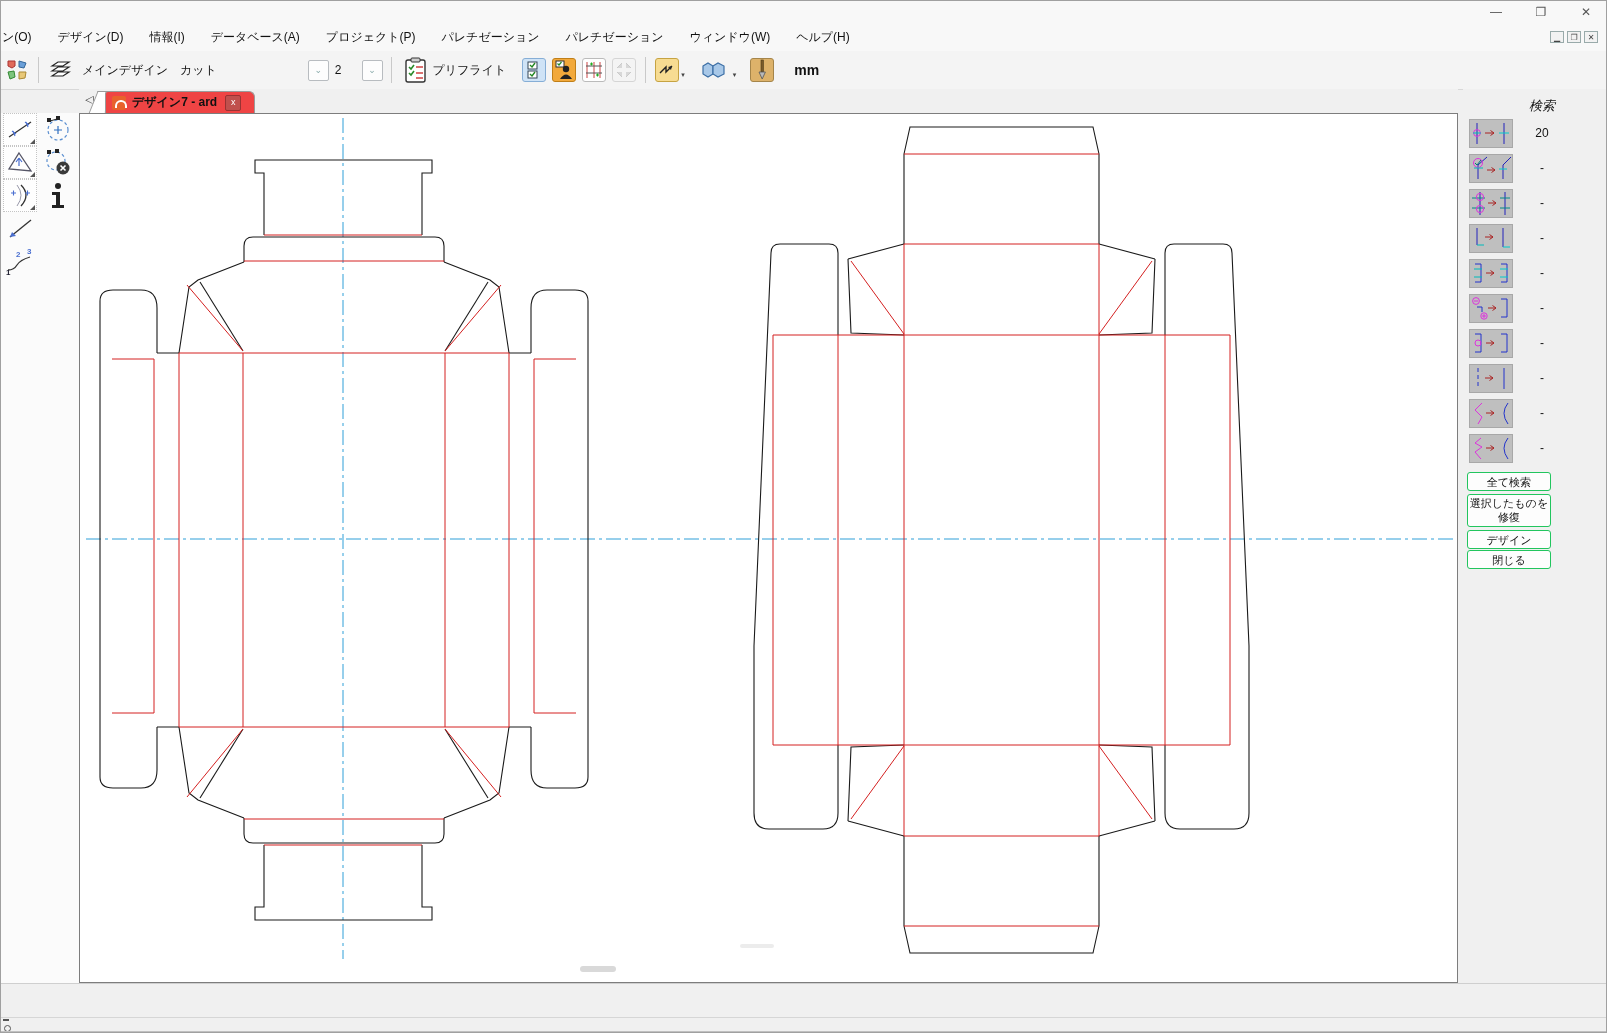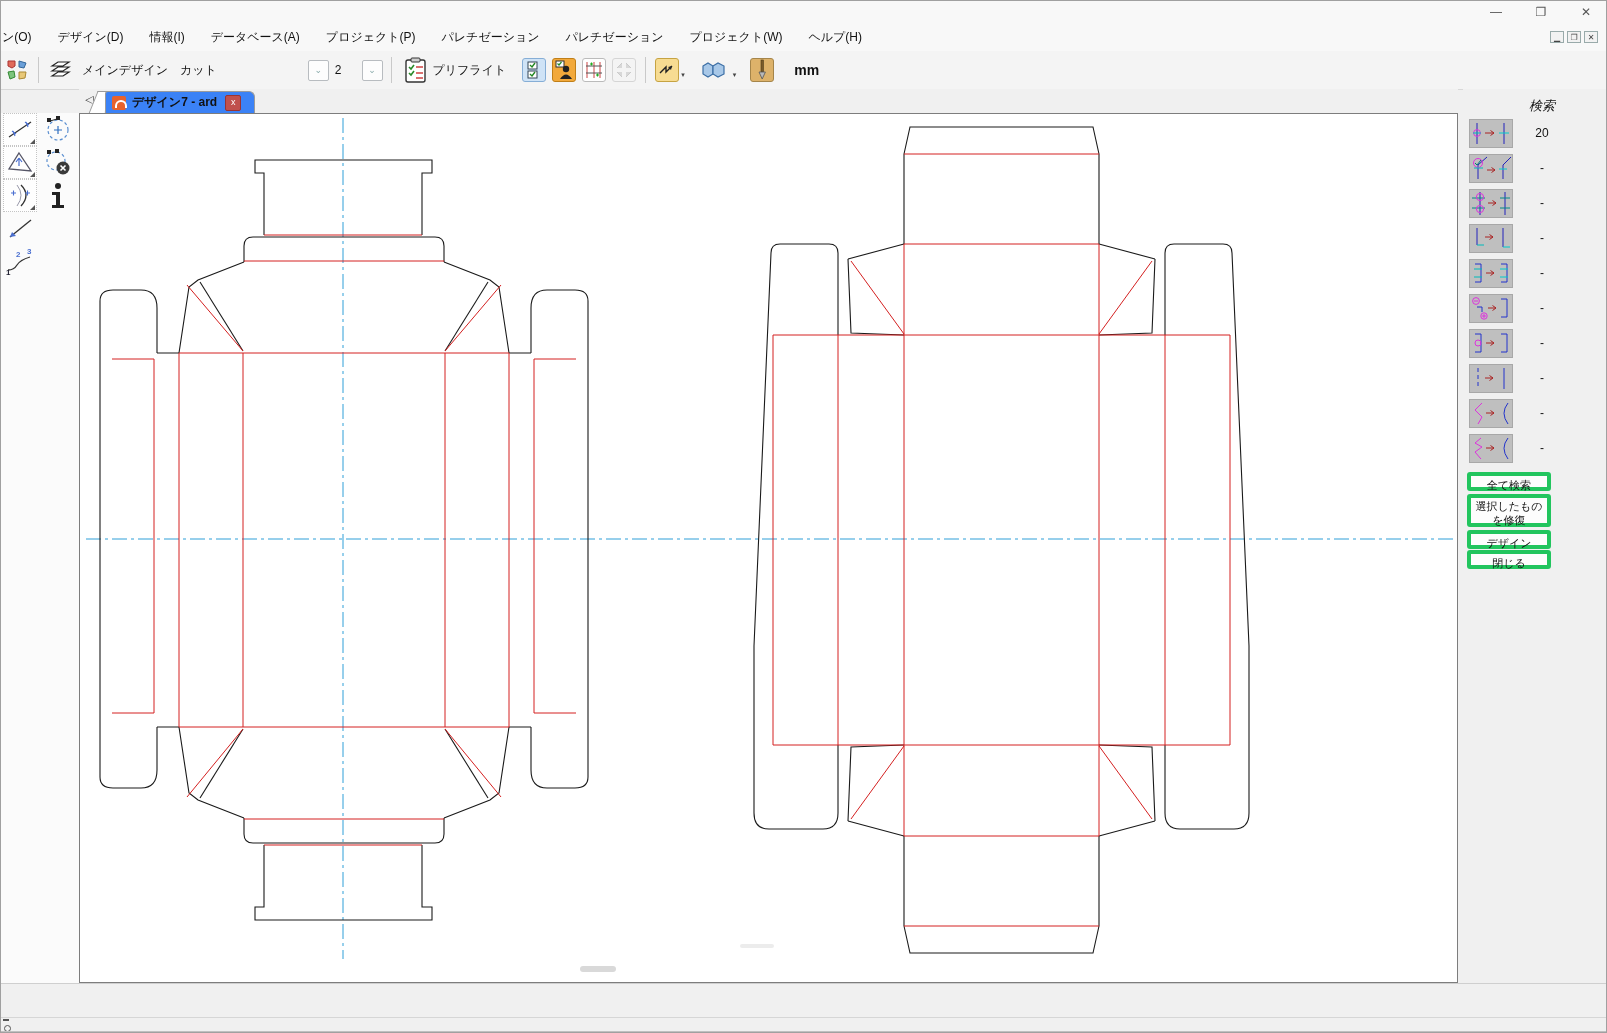--- a/index.html
+++ b/index.html
@@ -19,42 +19,42 @@
   .tb-sep{width:1px;height:26px;background:#c9c9c9;margin:0 5px;}
   .tb-btn{height:30px;display:flex;align-items:center;padding:0 3px;border:1px solid transparent;border-radius:2px;}
   .tb-text{font-size:12px;color:#111;padding:0 6px;white-space:nowrap;}
   .combo{width:19px;height:19px;border:1px solid #b8bcc0;background:#fdfdfd;border-radius:2px;color:#8aa;font-size:9px;text-align:center;line-height:18px;}
   .tile{width:24px;height:24px;border-radius:3px;box-sizing:border-box;display:flex;align-items:center;justify-content:center;}
   .drop-arrow{font-size:7px;color:#444;margin:10px 2px 0 2px;}
   .mm{font-size:14px;color:#111;font-weight:bold;padding-left:20px;}
   
   .tabbar{position:absolute;left:78px;top:88px;width:1379px;height:24px;background:#f0f0f0;}
   .tab-arrow{position:absolute;top:4px;font-size:11px;color:#333;cursor:default;}
-  .tab{position:absolute;left:26px;top:2px;height:22px;width:150px;background:#3b82f6;border:1px solid #9b9b9b;border-bottom:none;border-radius:3px 6px 0 0;transform:skewX(0deg);display:flex;align-items:center;padding:0 6px;box-sizing:border-box;}
+  .tab{position:absolute;left:26px;top:2px;height:22px;width:150px;background:#ef4444;border:1px solid #9b9b9b;border-bottom:none;border-radius:3px 6px 0 0;transform:skewX(0deg);display:flex;align-items:center;padding:0 6px;box-sizing:border-box;}
   .tab-slant{position:absolute;left:14px;top:2px;width:14px;height:22px;background:#fff;border-left:1px solid #9b9b9b;transform:skewX(-22deg);border-top:1px solid #9b9b9b;}
   .doc-ico{width:14px;height:14px;background:#e8622c;border-radius:2px;margin-right:6px;position:relative;flex:none;}
   .doc-ico:after{content:"";position:absolute;left:3px;top:4px;width:8px;height:6px;border:2px solid #fff;border-bottom:none;border-radius:6px 6px 0 0;}
   .tab-label{font-size:12px;font-weight:bold;color:#111;white-space:nowrap;}
   .tab-close{width:14px;height:14px;background:#c0504d;border:1px solid #933;border-radius:2px;color:#fff;font-size:9px;line-height:13px;text-align:center;margin-left:8px;flex:none;}
   
   .left-strip{position:absolute;left:0;top:112px;width:78px;height:870px;background:#fbfbfb;border-right:1px solid #d0d0d0;}
   .toolbtn{position:absolute;width:34px;height:33px;background:#fefefe;border:1px dotted #c4c4c4;box-sizing:border-box;display:flex;align-items:center;justify-content:center;}
   .flyout{position:absolute;right:1px;bottom:1px;width:0;height:0;border-left:5px solid transparent;border-bottom:5px solid #555;}
   
   .canvas{position:absolute;left:78px;top:112px;width:1379px;height:870px;background:#ffffff;border:1px solid #7d7d7d;box-sizing:border-box;}
   .hthumb{position:absolute;left:500px;top:852px;width:36px;height:6px;background:#d9d9d9;border-radius:3px;}
   .hthumb2{position:absolute;left:660px;top:830px;width:34px;height:4px;background:#ececec;border-radius:2px;}
   
   .vgrip{position:absolute;left:1477px;top:514px;width:5px;height:32px;background:#9a9a9a;border-radius:2px;}
   
   .panel{position:absolute;left:1462px;top:88px;width:145px;height:945px;background:#f0f0f0;}
   .panel-title{position:absolute;left:66px;top:8px;font-size:13px;color:#111;font-style:italic;}
   .prow-icon{position:absolute;left:6px;width:44px;height:29px;background:#bfbfbf;border:1px solid #a8a8a8;box-sizing:border-box;}
   .prow-val{position:absolute;left:64px;width:30px;font-size:12px;color:#111;text-align:center;}
-  .pbtn{position:absolute;left:4px;width:84px;background:#fdfdfd;border:4px solid #22c55e;border-radius:3px;font-size:11px;color:#111;text-align:center;padding:2px 0;box-sizing:border-box;font-family:inherit;}
+  .pbtn{position:absolute;left:4px;width:84px;background:#fdfdfd;border:1px solid #22c55e;border-radius:3px;font-size:11px;color:#111;text-align:center;padding:2px 0;box-sizing:border-box;font-family:inherit;}
   
   .statusbar{position:absolute;left:0;top:982px;width:100%;height:51px;background:#f0f0f0;border-top:1px solid #cfcfcf;}
   .status-sep{position:absolute;left:0;top:33px;width:100%;height:1px;background:#d6d6d6;}
   .status-mark1{position:absolute;left:2px;top:35px;width:6px;height:2px;background:#555;}
   .status-mark2{position:absolute;left:3px;top:41px;width:5px;height:5px;border:1px solid #555;border-radius:50%;}
   .bottom-strip{position:absolute;left:0;top:1030px;width:100%;height:3px;background:#c0c0c0;}
   svg{display:block;}
 </style>
 </head>
 <body>
@@ -69,21 +69,21 @@
 
   <div class="menubar">
     <div class="menu-items">
       <div class="menu-item">ン(O)</div>
       <div class="menu-item">デザイン(D)</div>
       <div class="menu-item">情報(I)</div>
       <div class="menu-item">データベース(A)</div>
       <div class="menu-item">プロジェクト(P)</div>
       <div class="menu-item">パレチゼーション</div>
       <div class="menu-item">パレチゼーション</div>
-      <div class="menu-item">プロジェクト(W)</div>
+      <div class="menu-item">ウィンドウ(W)</div>
       <div class="menu-item">ヘルプ(H)</div>
     </div>
     <div class="mdi-ctls">
       <div class="mdi-btn">▁</div>
       <div class="mdi-btn">❐</div>
       <div class="mdi-btn">✕</div>
     </div>
   </div>
 
   <div class="toolbar">

